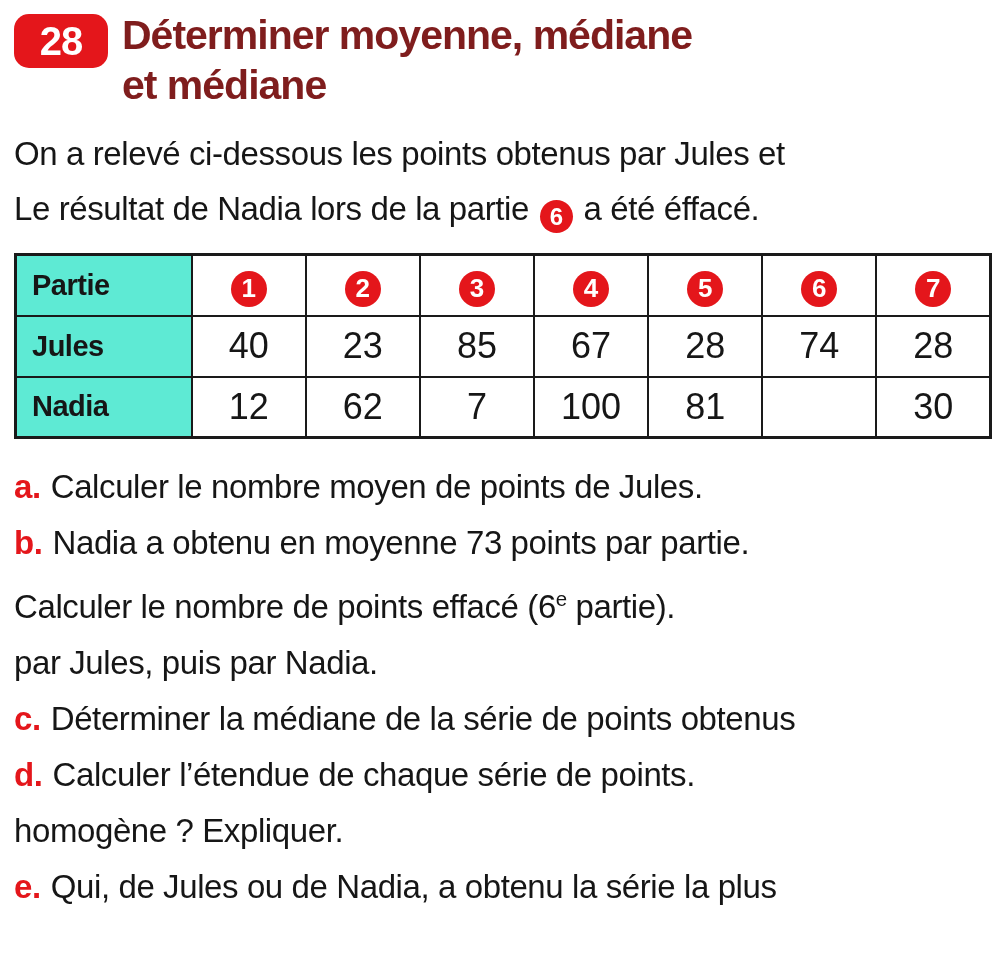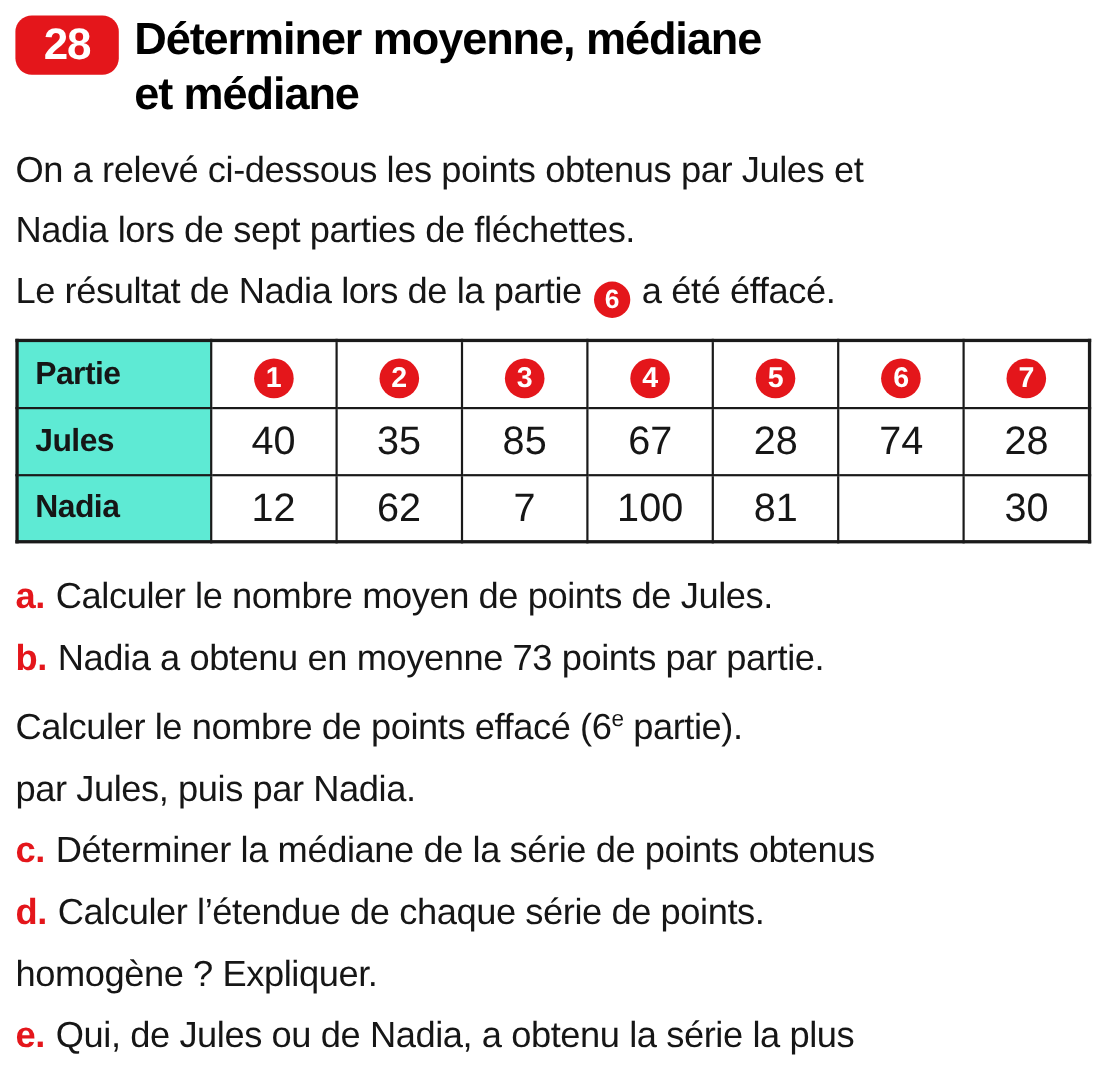--- a/index.html
+++ b/index.html
@@ -17,21 +17,21 @@
   .ex-badge {
     min-width: 94px; height: 54px;
     background: #e4161b; color: #ffffff;
     border-radius: 15px;
     display: flex; align-items: center; justify-content: center;
     font-size: 40px; font-weight: bold;
     margin-top: 4px;
     letter-spacing: -1px;
   }
   .ex-title {
-    color: #000000;
+    color: #7f1d1d;
     font-size: 41px; font-weight: bold;
     line-height: 1.22;
     letter-spacing: -1px;
   }
 
   
   .intro { margin-top: 16px; font-size: 33px; letter-spacing: -0.4px; }
   .intro .line { line-height: 55px; white-space: nowrap; }
 
   .circle-num {
@@ -85,21 +85,20 @@
       <span>28</span>
     </div>
     <div class="ex-title">
       <div>Déterminer moyenne, médiane</div>
       <div>et médiane</div>
     </div>
   </div>
 
   <div class="intro">
     <div class="line">On a relevé ci-dessous les points obtenus par Jules et</div>
-    <div class="line">Nadia lors de sept parties de fléchettes.</div>
     <div class="line"><span>Le résultat de Nadia lors de la partie</span>
       <span class="circle-num circle-inline">
           <span>6</span>
         </span>
       <span>a été éffacé.</span></div>
   </div>
 
   <table class="score-table">
     <tbody>
       <tr>
@@ -122,21 +121,21 @@
         <td class="val-cell"><span class="circle-num circle-table">
               <span>6</span>
             </span></td>
         <td class="val-cell"><span class="circle-num circle-table">
               <span>7</span>
             </span></td>
       </tr>
       <tr>
         <td class="label-cell">Jules</td>
         <td class="val-cell">40</td>
-        <td class="val-cell">35</td>
+        <td class="val-cell">23</td>
         <td class="val-cell">85</td>
         <td class="val-cell">67</td>
         <td class="val-cell">28</td>
         <td class="val-cell">74</td>
         <td class="val-cell">28</td>
       </tr>
       <tr>
         <td class="label-cell">Nadia</td>
         <td class="val-cell">12</td>
         <td class="val-cell">62</td>

